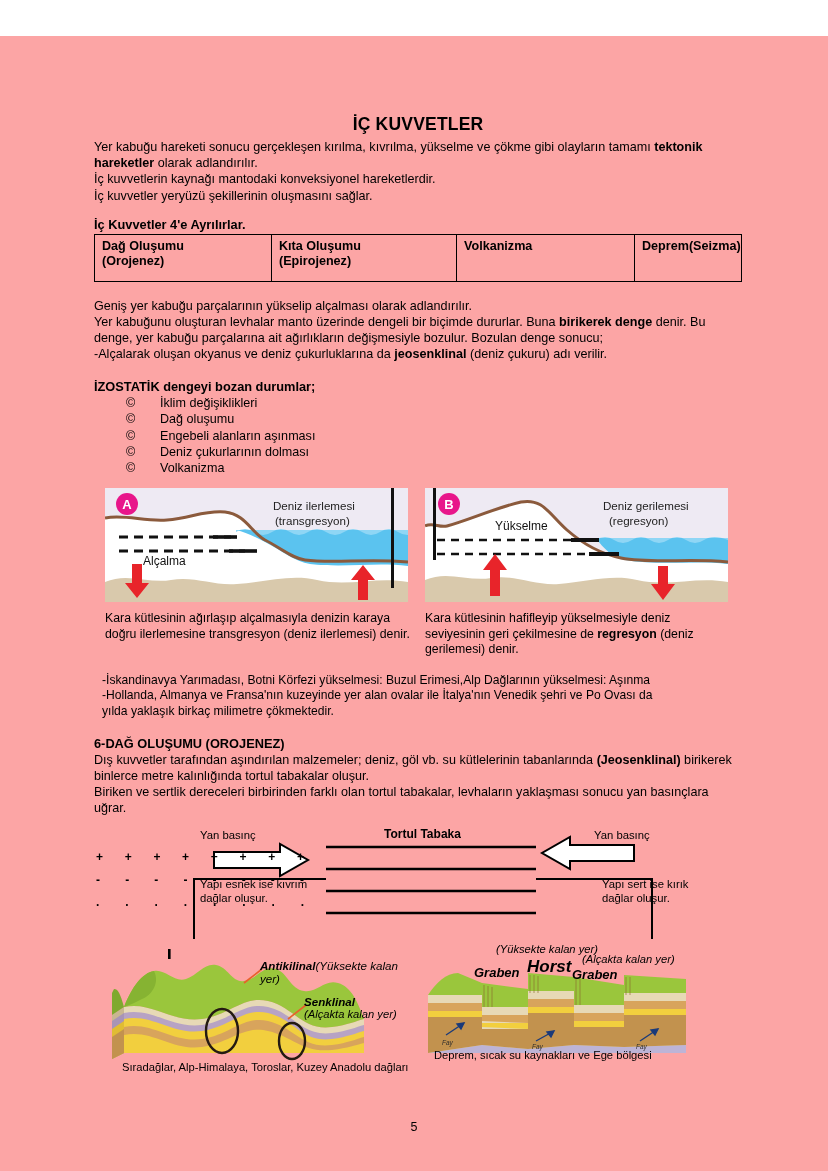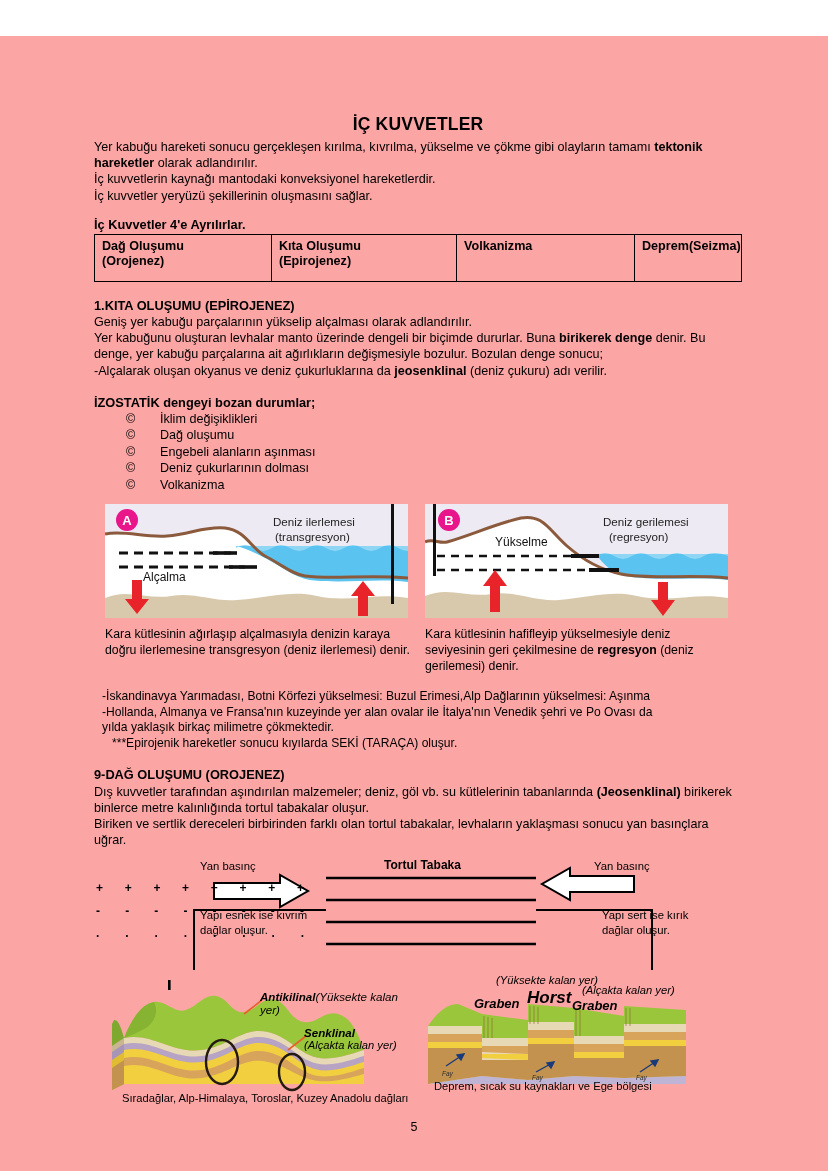--- a/index.html
+++ b/index.html
@@ -193,21 +193,20 @@
           <tr>
       <td style="width:163px">Dağ Oluşumu<br>(Orojenez)</td>
       <td style="width:171px">Kıta Oluşumu<br>(Epirojenez)</td>
       <td style="width:164px">Volkanizma</td>
       <td>Deprem(Seizma)</td>
     </tr>
   </tbody>
       </table>
 
   <div class="sec-block">
-    <h2 class="sec">1.KITA OLUŞUMU (EPİROJENEZ)</h2>
     <p class="para">Geniş yer kabuğu parçalarının yükselip alçalması olarak adlandırılır.</p>
     <p class="para"><span>Yer kabuğunu oluşturan levhalar manto üzerinde dengeli bir biçimde dururlar. Buna </span><span class="b">birikerek denge</span><span> denir. Bu denge, yer kabuğu parçalarına ait ağırlıkların değişmesiyle bozulur.  Bozulan denge sonucu;</span></p>
     <p class="para"><span>-Alçalarak oluşan okyanus ve deniz çukurluklarına da </span><span class="b">jeosenklinal</span><span> (deniz çukuru) adı verilir.</span></p>
   </div>
 
   <div class="sec-block">
     <h2 class="sec">İZOSTATİK dengeyi bozan durumlar;</h2>
     <ul class="bullets">
       <li>
             <span class="bl-mark">©</span>
@@ -309,25 +308,24 @@
       <span>Kara kütlesinin ağırlaşıp alçalmasıyla denizin karaya</span>
       <span>doğru ilerlemesine transgresyon (deniz ilerlemesi) denir.</span>
     </div>
     <div class="cap right"><span>Kara kütlesinin hafifleyip yükselmesiyle deniz seviyesinin geri çekilmesine de </span><span class="b">regresyon</span><span> (deniz gerilemesi) denir.</span></div>
   </div>
 
   <div class="note-block">
     <div>-İskandinavya Yarımadası, Botni Körfezi yükselmesi: Buzul Erimesi,Alp Dağlarının  yükselmesi: Aşınma</div>
     <div>-Hollanda, Almanya ve Fransa'nın kuzeyinde yer alan ovalar ile İtalya'nın Venedik şehri ve Po Ovası da</div>
     <div>yılda yaklaşık birkaç milimetre çökmektedir.</div>
-    <div class="ind">***Epirojenik hareketler sonucu kıyılarda SEKİ (TARAÇA) oluşur.</div>
   </div>
 
   <div class="sec-block">
-    <h2 class="sec">9-DAĞ OLUŞUMU (OROJENEZ)</h2>
+    <h2 class="sec">6-DAĞ OLUŞUMU (OROJENEZ)</h2>
     <p class="para"><span>Dış kuvvetler tarafından aşındırılan malzemeler; deniz, göl vb. su kütlelerinin tabanlarında </span><span class="b">(Jeosenklinal)</span><span> birikerek binlerce metre kalınlığında tortul tabakalar oluşur.</span></p>
     <p class="para">Biriken ve sertlik dereceleri birbirinden farklı olan tortul tabakalar, levhaların yaklaşması sonucu yan basınçlara uğrar.</p>
   </div>
 
   <div class="tortul-wrap">
     <svg width="648" height="112" viewBox="0 0 648 112">
 
       <g stroke="#000" stroke-width="2.4">
         <line x1="232" y1="20" x2="442" y2="20"></line>
         <line x1="232" y1="42" x2="442" y2="42"></line>

